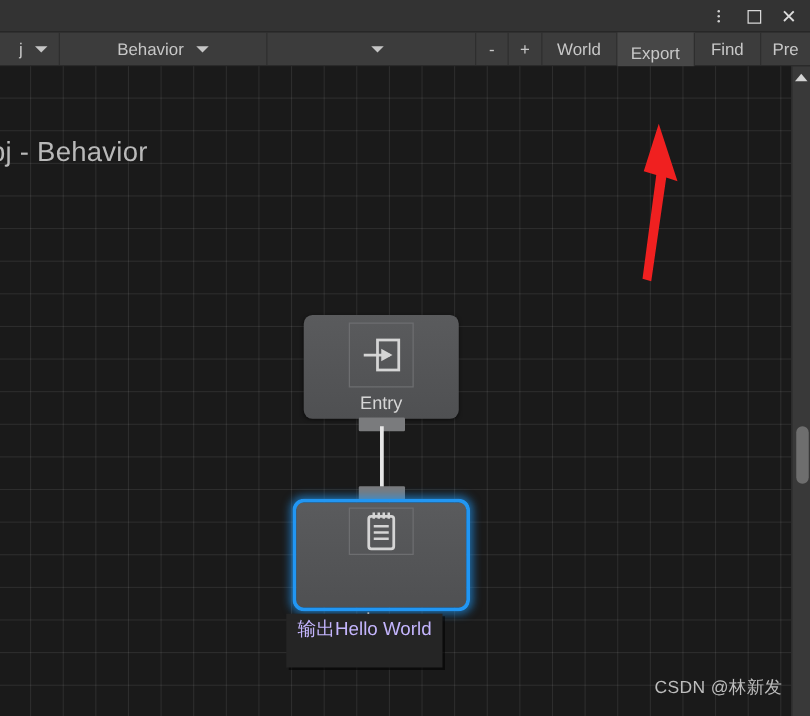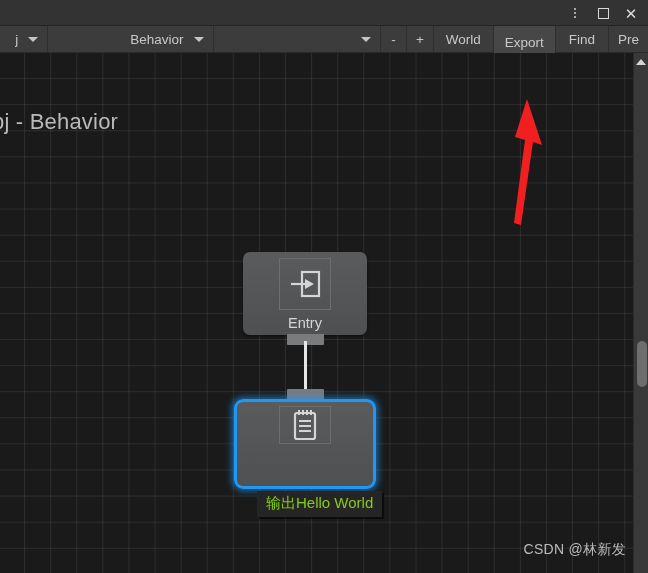--- a/index.html
+++ b/index.html
@@ -81,21 +81,21 @@
     padding: 0 9px;
     box-sizing: border-box;
     border-right: 1px solid #2e2e2e;
     white-space: nowrap;
     cursor: default;
     user-select: none;
   }
   .tb-item.hl { background: #474747; }
   .tb-dd {
     position: relative;
-    justify-content: flex-end;
+    justify-content: center;
   }
   .caret {
     width: 0; height: 0;
     border-left: 5px solid transparent;
     border-right: 5px solid transparent;
     border-top: 5px solid #c6c6c6;
     margin-left: 10px;
     flex: none;
   }
   .tb-partial-left {
@@ -189,24 +189,24 @@
   .conn-line {
     position: absolute;
     left: 304px; top: 288px;
     width: 3px; height: 52px;
     background: #e6e6e6;
   }
 
   
   .node-comment {
     position: absolute;
-    left: 257px; top: 438px;
-    padding: 3px 9px 4px 9px;
+    left: 229px; top: 438px;
+    padding: 3px 9px 21px 9px;
     background: #252525;
-    color: #84cc16;
+    color: #c4b5fd;
     font-size: 15px;
     box-shadow: 2px 2px 0 rgba(0,0,0,0.55);
     white-space: nowrap;
     user-select: none;
   }
 
   
   .red-arrow {
     position: absolute;
     left: 495px; top: 44px;

